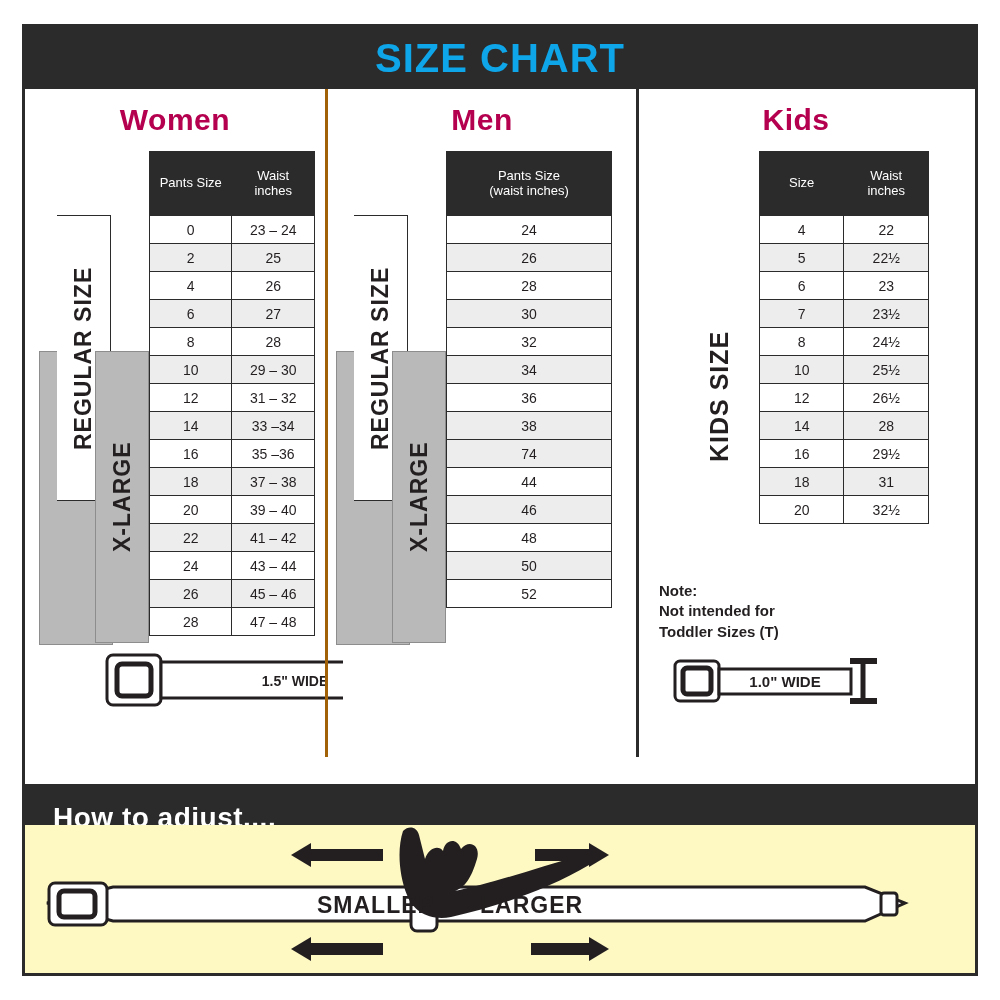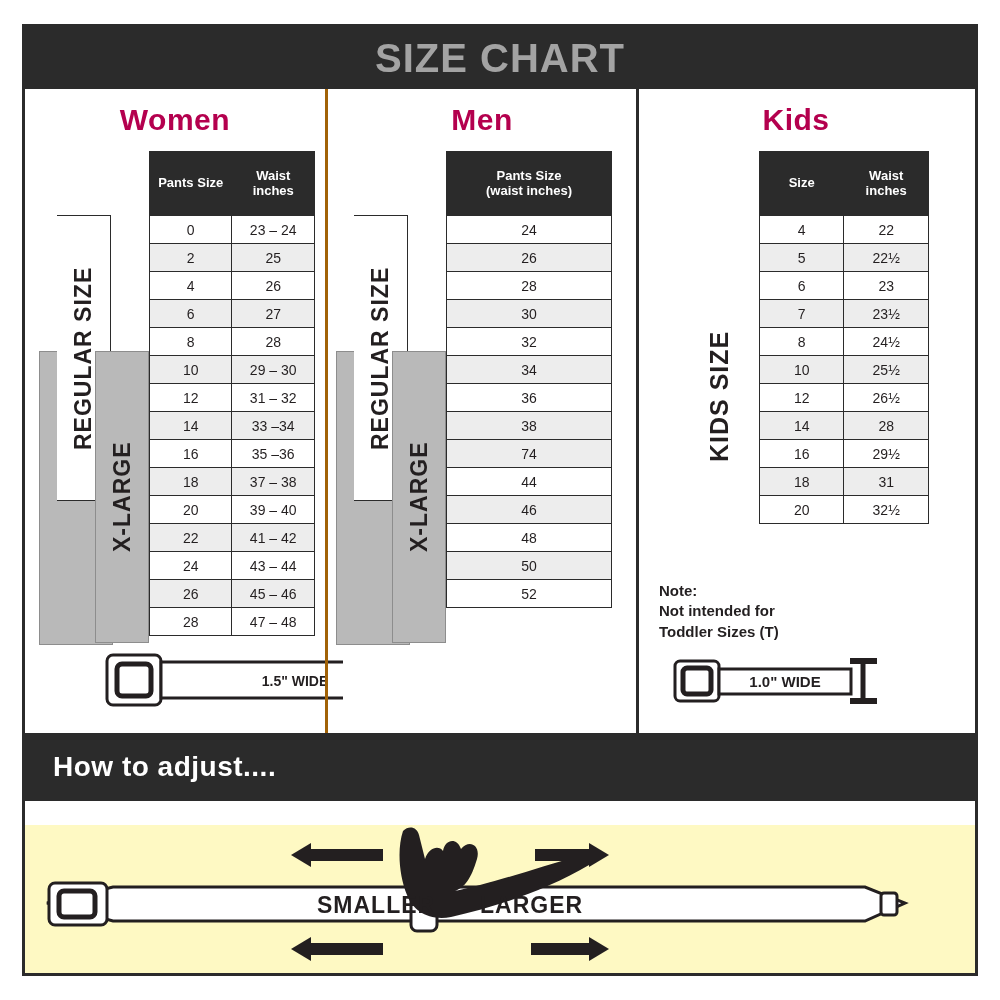--- a/index.html
+++ b/index.html
@@ -37,21 +37,21 @@
     position: absolute;
     left: 0; top: 0;
     width: 100%;
     height: 62px;
     background: #2b2b2b;
     display: flex;
     align-items: center;
     justify-content: center;
   }
   .title-bar .title {
-    color: #a3a3a3;
+    color: #0ea5e9;
     font-size: 40px;
     font-weight: bold;
     letter-spacing: 1px;
   }
 
   
   .columns {
     position: absolute;
     left: 0;
     top: 62px;
@@ -116,21 +116,21 @@
     padding: 0;
     height: 28px;
     box-sizing: border-box;
     color: #231f20;
   }
   table.size thead th {
     background: #2b2b2b;
     color: #ffffff;
     font-size: 13px;
     line-height: 1.15;
-    font-weight: bold;
+    font-weight: normal;
     border: 1px solid #2b2b2b;
   }
   tr.alt td { background: #ededed; }
   tr.plain td { background: #ffffff; }
 
   
   .belt-area {
     position: absolute;
     bottom: 10px;
     left: 0;
@@ -146,21 +146,21 @@
     font-size: 15px;
     font-weight: bold;
     line-height: 1.35;
     color: #231f20;
   }
 
   
   .adjust-bar {
     position: absolute;
     left: 0;
-    top: 706px;
+    top: 757px;
     width: 100%;
     height: 68px;
     background: #2b2b2b;
     display: flex;
     align-items: center;
   }
   .adjust-bar .txt {
     color: #ffffff;
     font-size: 28px;
     font-weight: bold;

